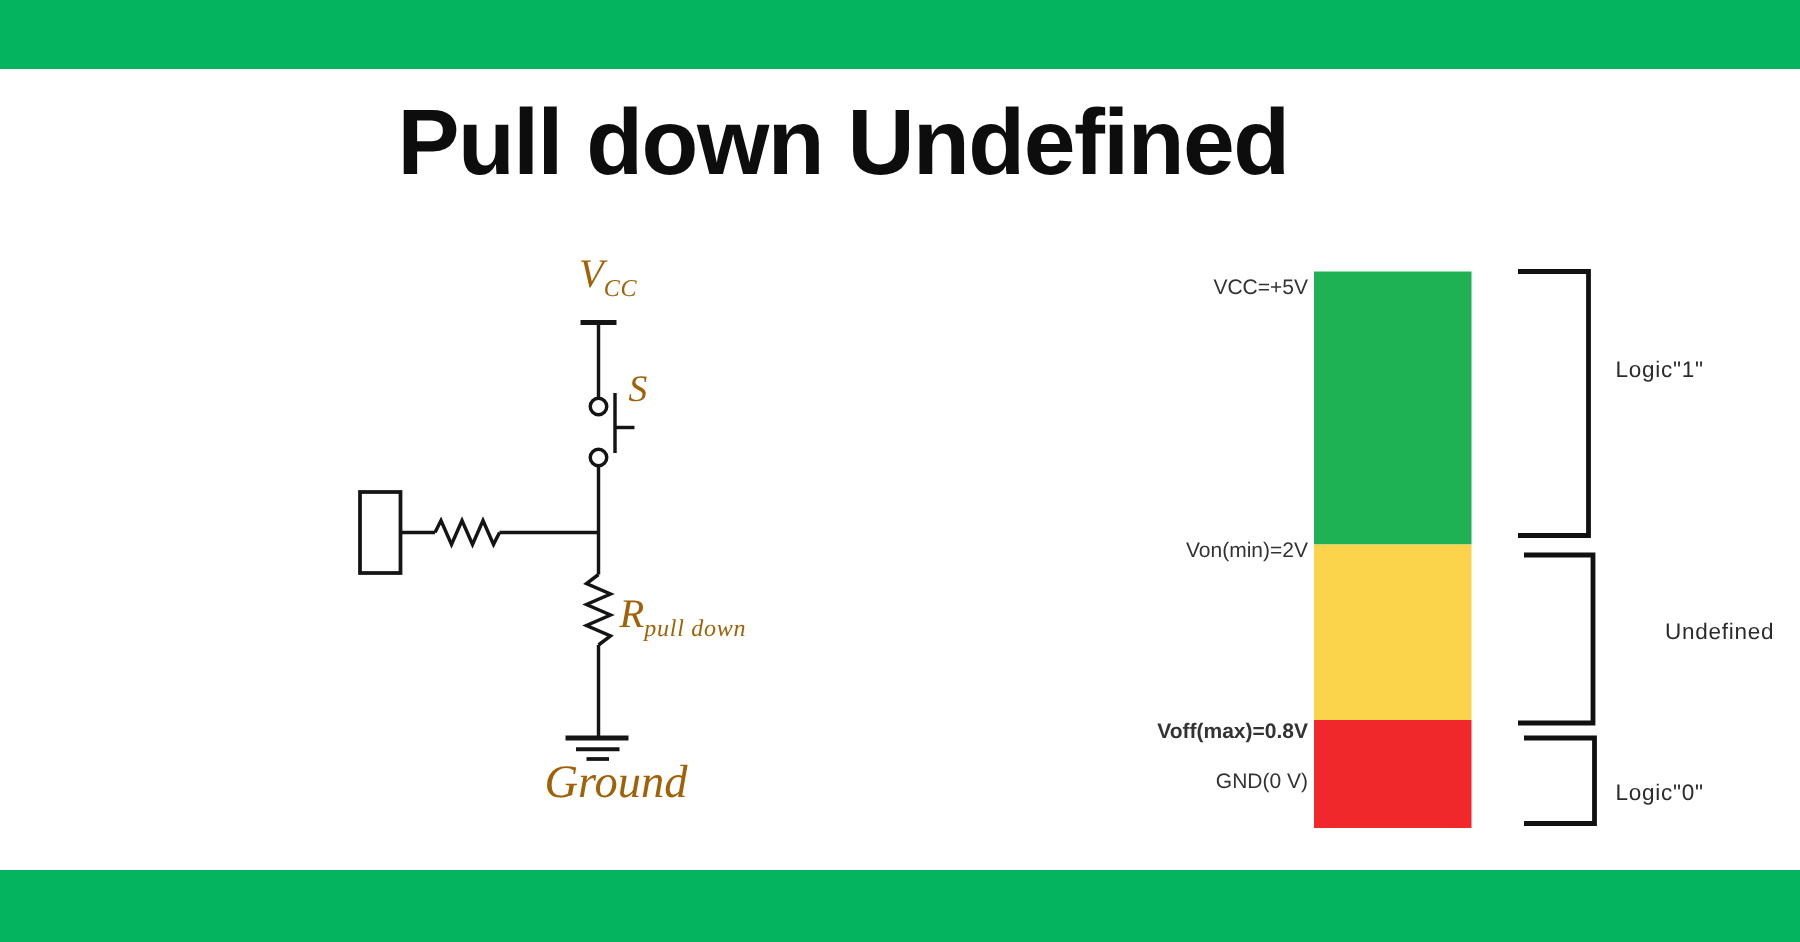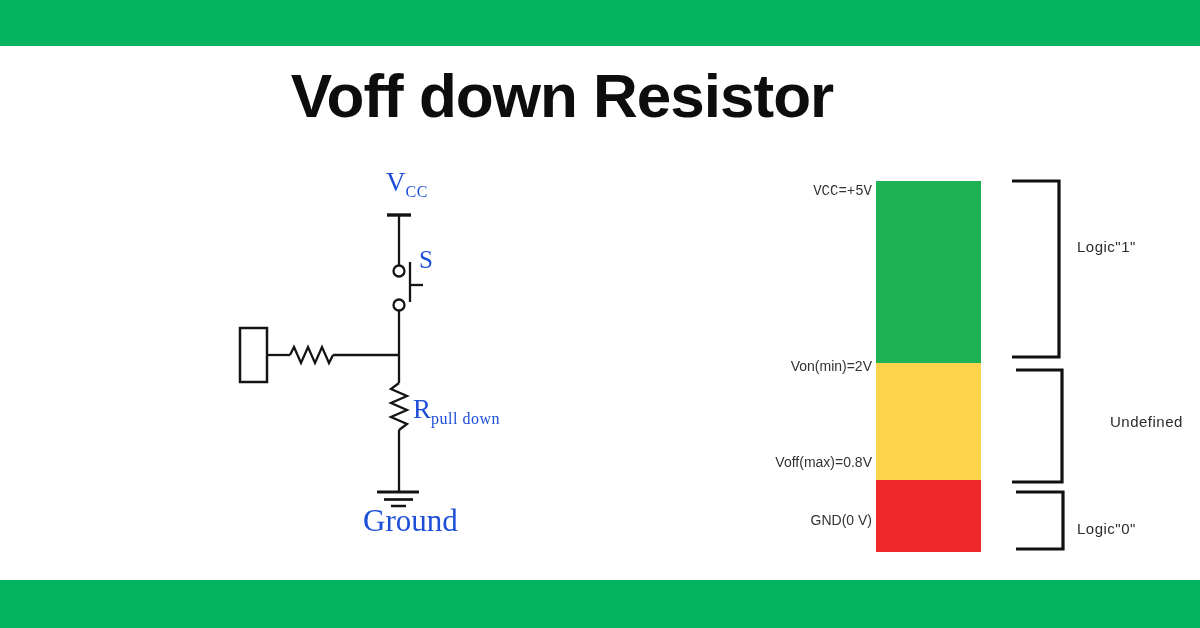--- a/index.html
+++ b/index.html
@@ -14,59 +14,60 @@
   .banner.top{top:0;height:46px;}
   .banner.bottom{top:580px;height:48px;}
   .title{
     position:absolute;top:60px;left:562px;transform:translateX(-50%);
     margin:0;white-space:nowrap;
     font-size:62px;font-weight:bold;letter-spacing:-1px;color:#0d0d0d;
   }
   .overlay{position:absolute;left:0;top:0;width:1200px;height:628px;}
   
   .c-label{
-    position:absolute;color:#1d4ed8;
+    position:absolute;color:#a16207;
     font-family:"Liberation Serif",serif;
+    font-style:italic;
   }
   .lbl-vcc{left:386px;top:167px;font-size:27px;}
   .lbl-vcc .sub,.lbl-r .sub{font-size:16px;vertical-align:-6px;letter-spacing:0.5px;}
   .lbl-s{left:419px;top:246px;font-size:25px;}
   .lbl-pin{left:148px;top:328px;font-size:22.5px;line-height:26px;}
   .lbl-r{left:413px;top:394px;font-size:27px;text-align:right;}
   .lbl-ground{left:363px;top:503px;font-size:31px;}
   
   .band{position:absolute;left:876px;width:105px;}
   .band.high{top:181px;height:182px;}
   .band.undef{top:363px;height:117px;}
   .band.low{top:480px;height:72px;}
   .axis-label{
     position:absolute;left:760px;width:112px;
     text-align:right;font-size:14px;color:#333;white-space:nowrap;
   }
-  .axis-0{top:183px;font-family:Liberation Mono, monospace;}
+  .axis-0{top:183px;}
   .axis-1{top:358px;}
-  .axis-2{top:454px;}
+  .axis-2{top:479px;font-weight:bold;}
   .axis-3{top:512px;}
   .range-label{
     position:absolute;left:1077px;font-size:15px;color:#2b2b2b;
     letter-spacing:0.5px;white-space:nowrap;
   }
   .range-0{top:238px;}
   .range-1{top:413px;margin-left:33px;}
   .range-2{top:520px;}
 </style>
 </head>
 <body>
 
 <div class="canvas">
 
   <div class="banner top" style="background-color: rgb(4, 180, 95);"></div>
   <div class="banner bottom" style="background-color: rgb(4, 180, 95);"></div>
 
-  <h1 class="title">Voff down Resistor</h1>
+  <h1 class="title">Pull down Undefined</h1>
 
   <svg class="overlay" viewBox="0 0 1200 628" fill="none" stroke="#141414" stroke-width="2.3">
 
     <path d="M387 215 H411" stroke-width="3.4"></path>
     <path d="M399 215 V265"></path>
 
     <g>
       <circle cx="399" cy="271" r="5.5"></circle>
       <circle cx="399" cy="305" r="5.5"></circle>
       <path d="M410 262 V302"></path>

